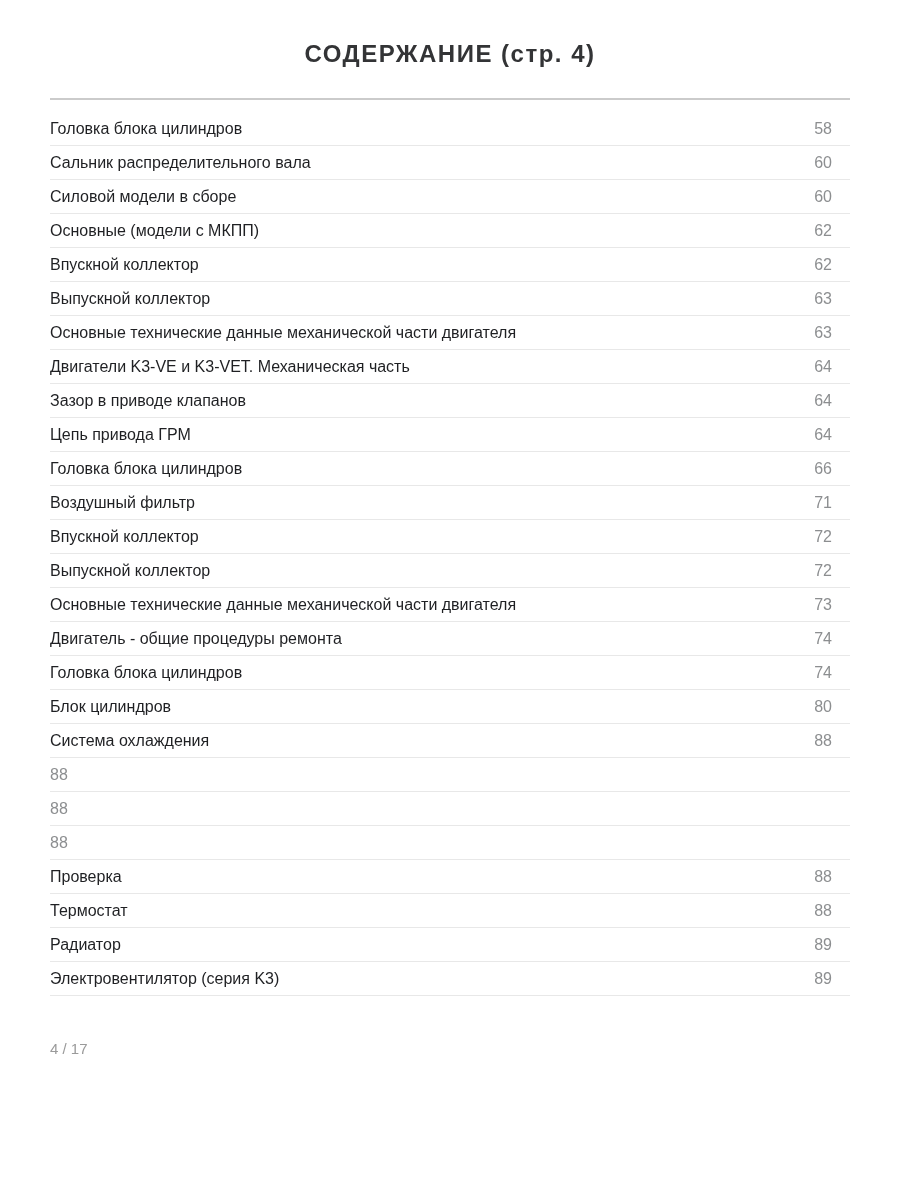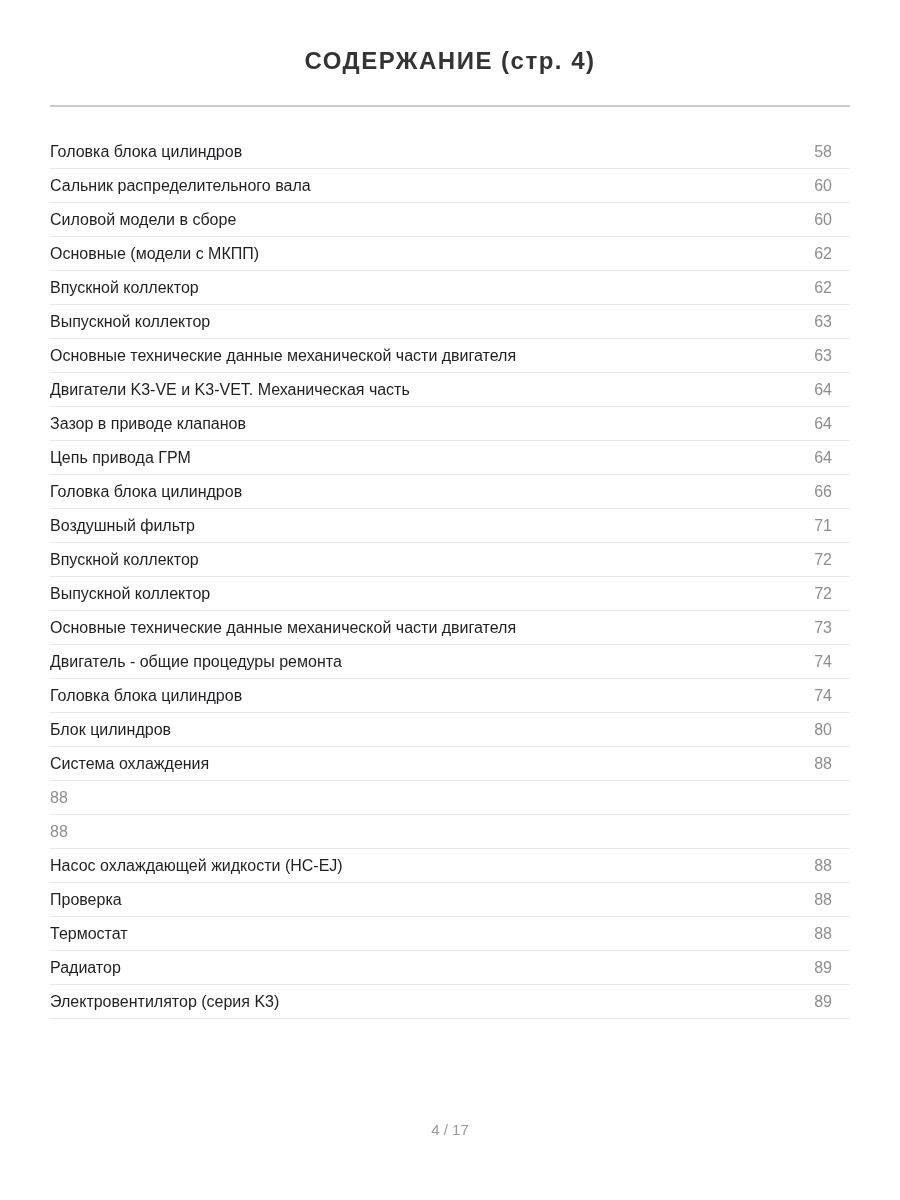--- a/index.html
+++ b/index.html
@@ -7,40 +7,40 @@
     padding: 0;
     background: #ffffff;
     font-family: "Liberation Sans", "DejaVu Sans", sans-serif;
   }
   .page {
     position: relative;
     width: 900px;
     height: 1200px;
     background: #ffffff;
     box-sizing: border-box;
-    padding: 7px 50px;
+    padding: 0 50px;
     overflow: hidden;
   }
   .page-title {
     margin: 40px 0 0 0;
     text-align: center;
     font-size: 24px;
     line-height: 28px;
     font-weight: 700;
     letter-spacing: 1.5px;
     color: #333436;
   }
   .title-rule {
     margin-top: 30px;
     height: 0;
     border: none;
     border-top: 2px solid #cbcbcb;
   }
   .toc-list {
-    margin-top: 28px;
+    margin-top: 12px;
   }
   .toc-row {
     display: flex;
     justify-content: space-between;
     align-items: center;
     height: 33px;
     border-bottom: 1px solid #e8e8e8;
     cursor: pointer;
   }
   .toc-label {
@@ -49,22 +49,22 @@
     white-space: nowrap;
     overflow: hidden;
   }
   .toc-page {
     font-size: 16px;
     color: #8c8e90;
     padding-right: 18px;
     flex-shrink: 0;
   }
   .page-footer {
-    margin-top: 102px;
-    text-align: center;
+    margin-top: 44px;
+    text-align: left;
     font-size: 15px;
     color: #9a9a9a;
   }
 </style>
 </head>
 <body>
 
 <div class="page">
   <h1 class="page-title">СОДЕРЖАНИЕ (стр. 4)</h1>
 
@@ -147,21 +147,20 @@
         <span class="toc-label">Система охлаждения</span>
         <span class="toc-page">88</span>
       </div>
       <div class="toc-row">
         <span class="toc-page">88</span>
       </div>
       <div class="toc-row">
         <span class="toc-page">88</span>
       </div>
       <div class="toc-row">
-        <span class="toc-label">Насос охлаждающей жидкости (HC-EJ)</span>
         <span class="toc-page">88</span>
       </div>
       <div class="toc-row">
         <span class="toc-label">Проверка</span>
         <span class="toc-page">88</span>
       </div>
       <div class="toc-row">
         <span class="toc-label">Термостат</span>
         <span class="toc-page">88</span>
       </div>

